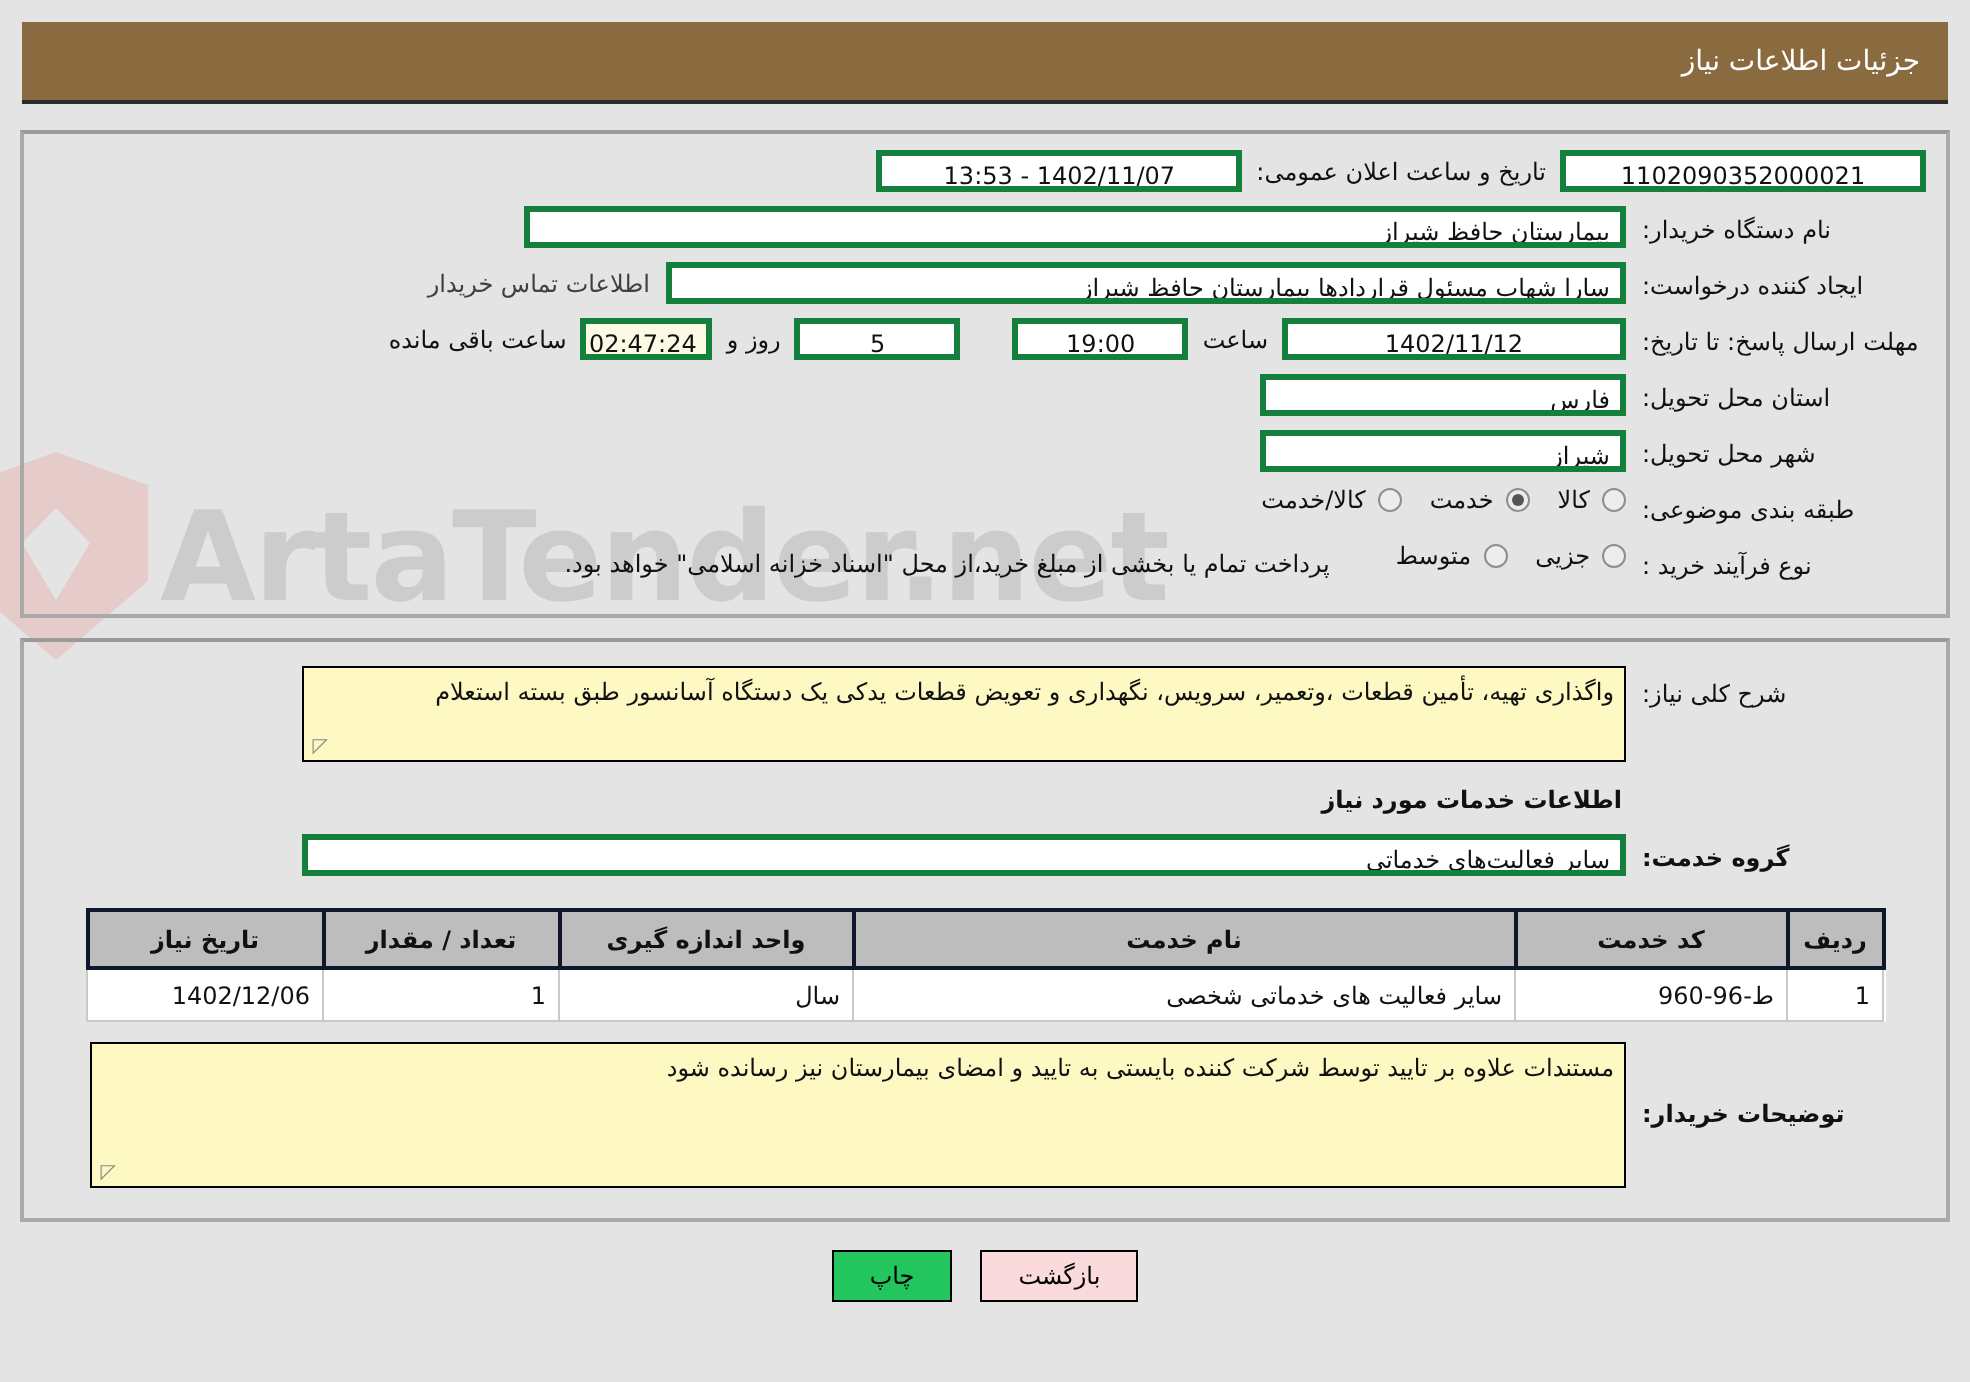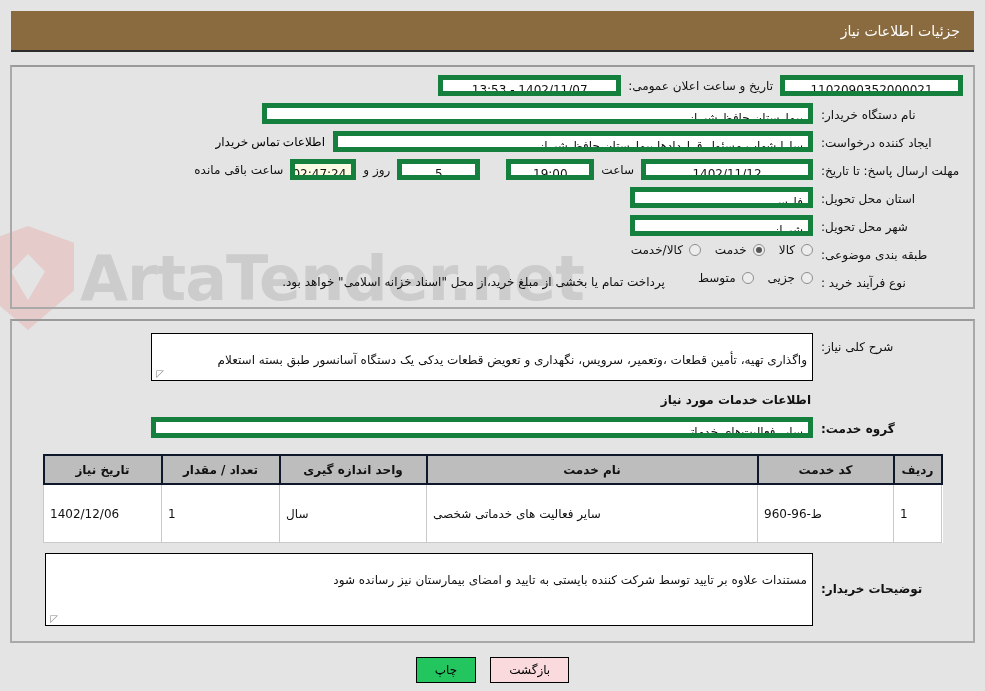--- a/index.html
+++ b/index.html
@@ -105,21 +105,21 @@
     width: 150px;
     flex: 0 0 150px;
     text-align: left;
     padding-left: 8px;
     padding-top: 4px;
     font-size: 12px;
     box-sizing: border-box;
     line-height: 1.35;
   }
   .fld {
-    border: 5px solid #15803d;
+    border: 3px solid #15803d;
     background: #fff;
     height: 21px;
     line-height: 21px;
     box-sizing: border-box;
     padding: 0 5px;
     font-size: 12px;
     overflow: hidden;
     white-space: nowrap;
   }
   .fld.center { text-align: center; }
@@ -154,23 +154,23 @@
     background: #555;
     border-radius: 50%;
   }
   .radio-group { display: flex; align-items: center; }
   .radio-item { display: flex; align-items: center; margin-left: 14px; }
   .radio-item .rtxt { padding-right: 6px; font-size: 12px; white-space: nowrap; }
 
   
   .ta {
     border: 1px solid #000;
-    background: #ffffff;
-    box-sizing: border-box;
-    padding: 17px 5px;
+    background: #fef9c3;
+    box-sizing: border-box;
+    padding: 3px 5px;
     font-size: 12px;
     line-height: 1.55;
     position: relative;
     overflow: hidden;
     text-align: right;
   }
   .ta .grip {
     position: absolute;
     left: 2px; bottom: 1px;
     width: 10px; height: 10px;
@@ -199,22 +199,22 @@
     border: 2px solid #0f172a;
     font-weight: bold;
     height: 27px;
     padding: 0 6px;
     text-align: center;
     font-size: 12px;
   }
   table.items td {
     border: 1px solid #c9c9c9;
     height: 25px;
-    padding: 16px 6px;
-    text-align: left;
+    padding: 0 6px;
+    text-align: right;
     background: #fff;
     font-size: 12px;
   }
 
   
   .footer {
     position: relative;
     z-index: 2;
     margin-top: 14px;
     display: flex;
@@ -227,27 +227,26 @@
     font-size: 12px;
     padding: 3px 18px;
     cursor: pointer;
     font-family: inherit;
     line-height: 18px;
   }
   .btn-back  { background: #fadadd; }
   .btn-print { background: #22c55e; }
 
   .link {
-    color: #000000;
+    color: #404040;
     font-size: 12px;
     line-height: 23px;
     white-space: nowrap;
     padding: 0 8px;
     cursor: pointer;
-    font-family: Liberation Serif, serif;
   }
 </style>
 </head>
 <body>
 
 <div class="watermark">
   <div class="wm-inner">
     <span class="wm-shield"></span>
     <span class="wm-text">ArtaTender.net</span>
   </div>

